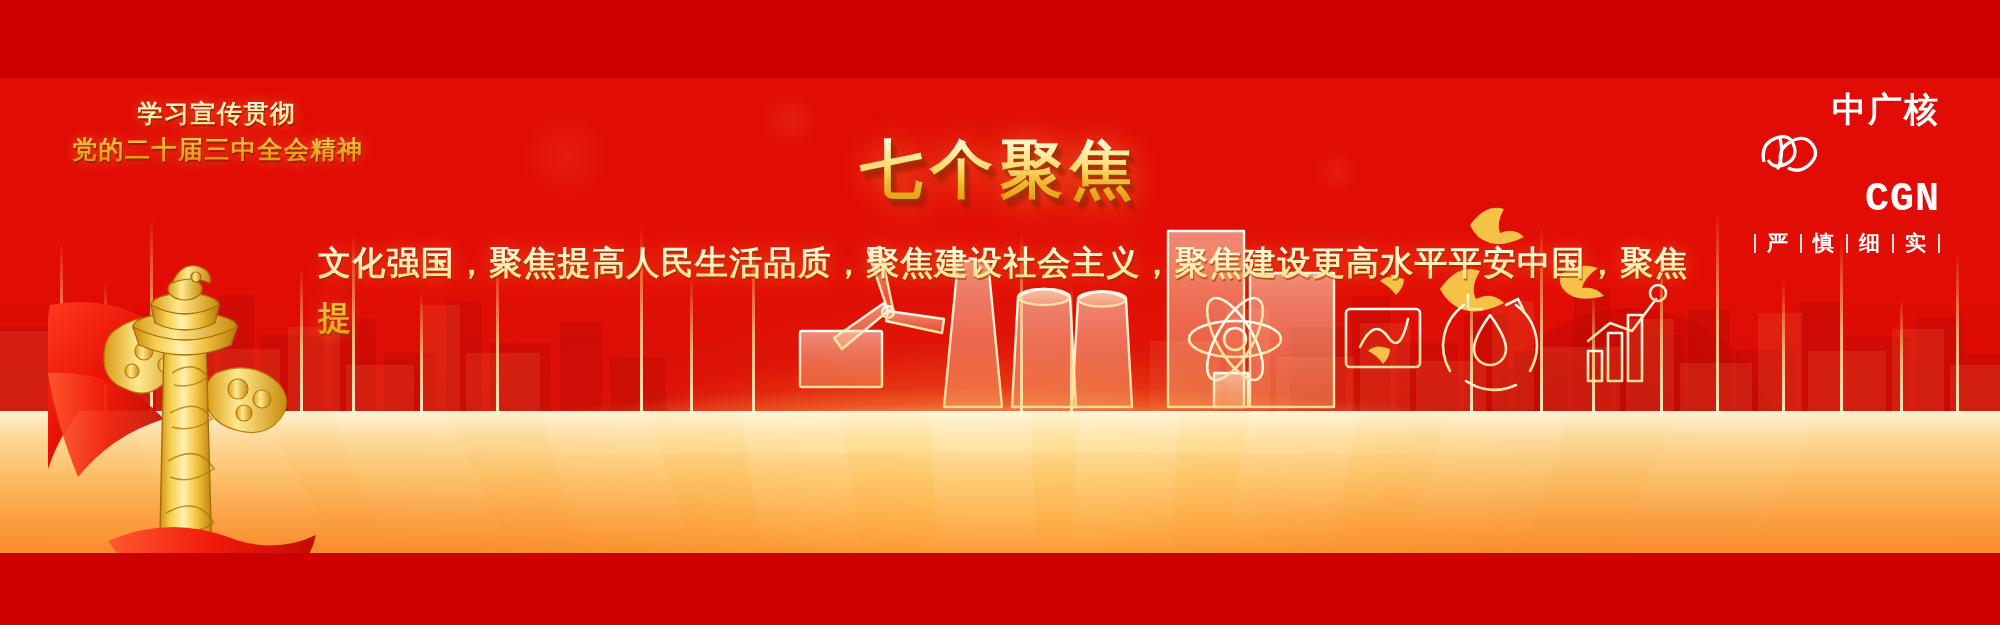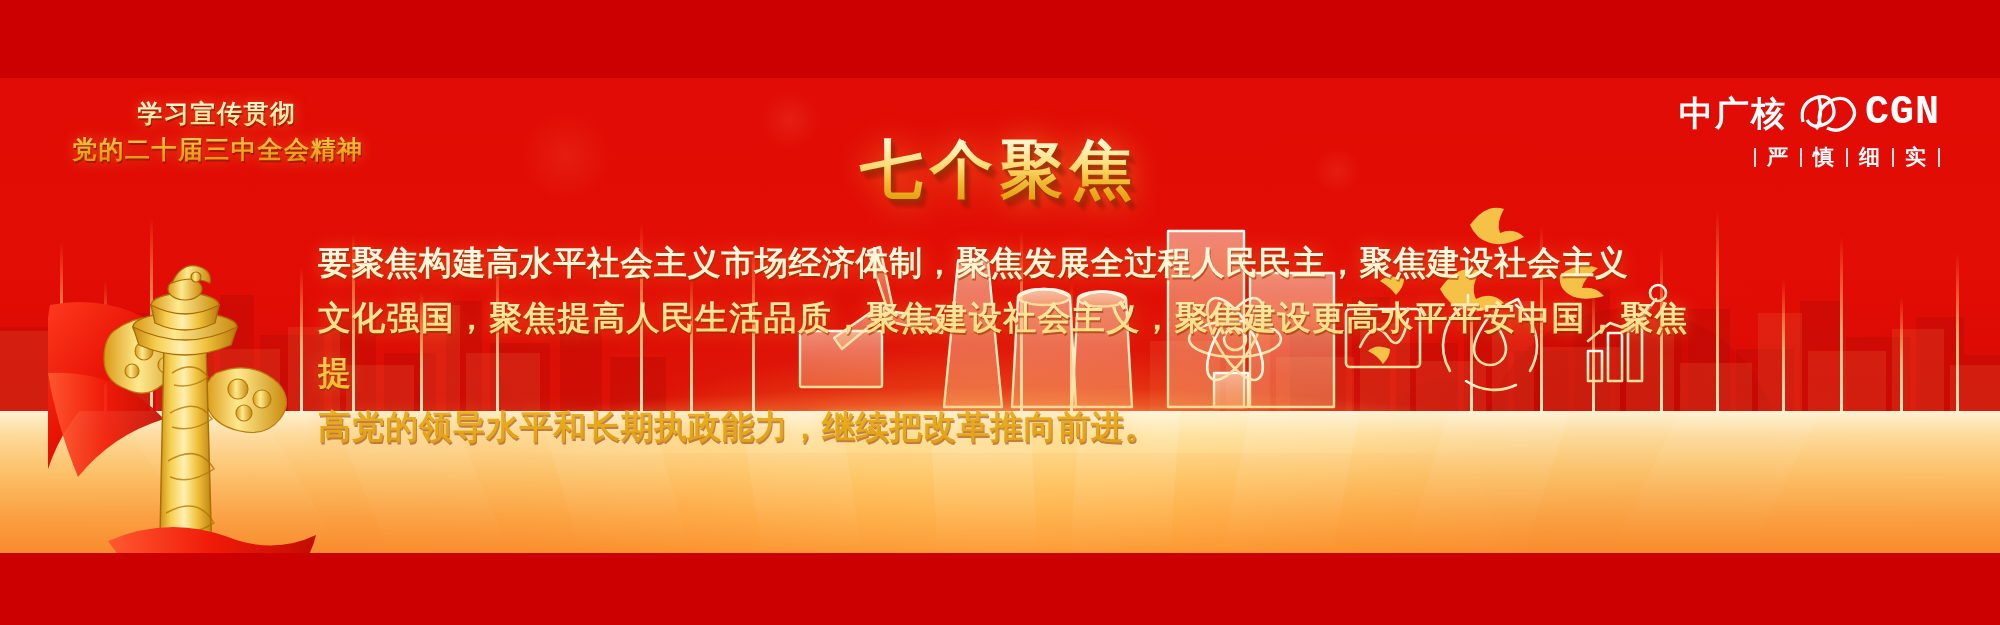--- a/index.html
+++ b/index.html
@@ -119,21 +119,21 @@
     -webkit-text-fill-color:transparent;
     filter:
       drop-shadow(1px 2px 0 rgba(145,45,0,.55))
       drop-shadow(0 0 9px rgba(255,185,55,.30));
   }
   .body-copy p { margin:0; }
   .body-copy p.indent { text-indent:0; }
 
   
   .logo { position:absolute; right:60px; top:92px; z-index:50; text-align:right; }
-  .logo-row { display:flex; align-items:center; justify-content:flex-end; gap:6px; }
+  .logo-row { display:flex; justify-content:flex-end; gap:6px;flex-direction:column; }
   .logo-cn {
     font-size:34px; font-weight:700; color:#ffffff; letter-spacing:2px;
     line-height:1;
   }
   .logo-mark { width:66px; height:42px; }
   .logo-en {
     font-size:40px; font-weight:700; color:#ffffff; letter-spacing:1px;
     line-height:1; font-family:Liberation Mono, monospace;
   }
   .logo-slogan {
@@ -482,23 +482,21 @@
   </div>
 
   <div class="left-head">
     <div>学习宣传贯彻</div>
     <div>党的二十届三中全会精神</div>
   </div>
 
   <div class="main-title">七个聚焦</div>
 
   <div class="body-copy">
-    <p class="indent">要聚焦构建高水平社会主义市场经济体制，聚焦发展全过程人民民主，聚焦建设社会主义</p>
     <p>文化强国，聚焦提高人民生活品质，聚焦建设社会主义，聚焦建设更高水平平安中国，聚焦提</p>
-    <p>高党的领导水平和长期执政能力，继续把改革推向前进。</p>
   </div>
 
   <div class="logo">
     <div class="logo-row">
       <span class="logo-cn">中广核</span>
       <svg class="logo-mark" viewBox="0 0 66 42">
         <g fill="none" stroke="#ffffff" stroke-width="3.2">
           <path d="M10 30 q-4 -18 12 -24 q14 -5 18 8 q4 12 -8 18 q-12 6 -18 -4"></path>
           <path d="M28 34 q-6 -16 8 -24 q14 -8 22 2 q8 10 -2 20 q-10 10 -22 4"></path>
         </g>

